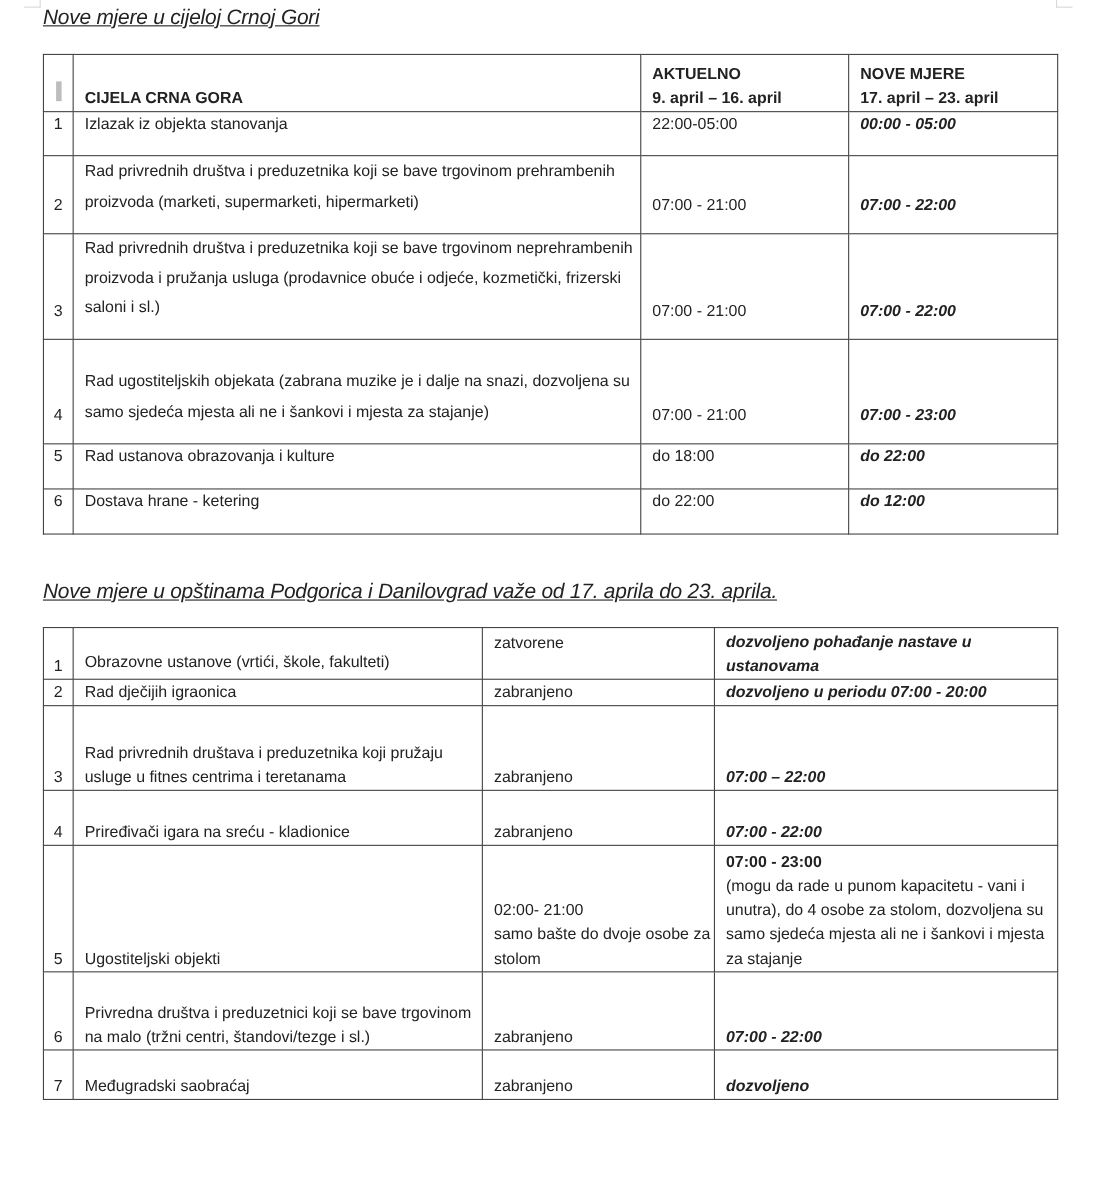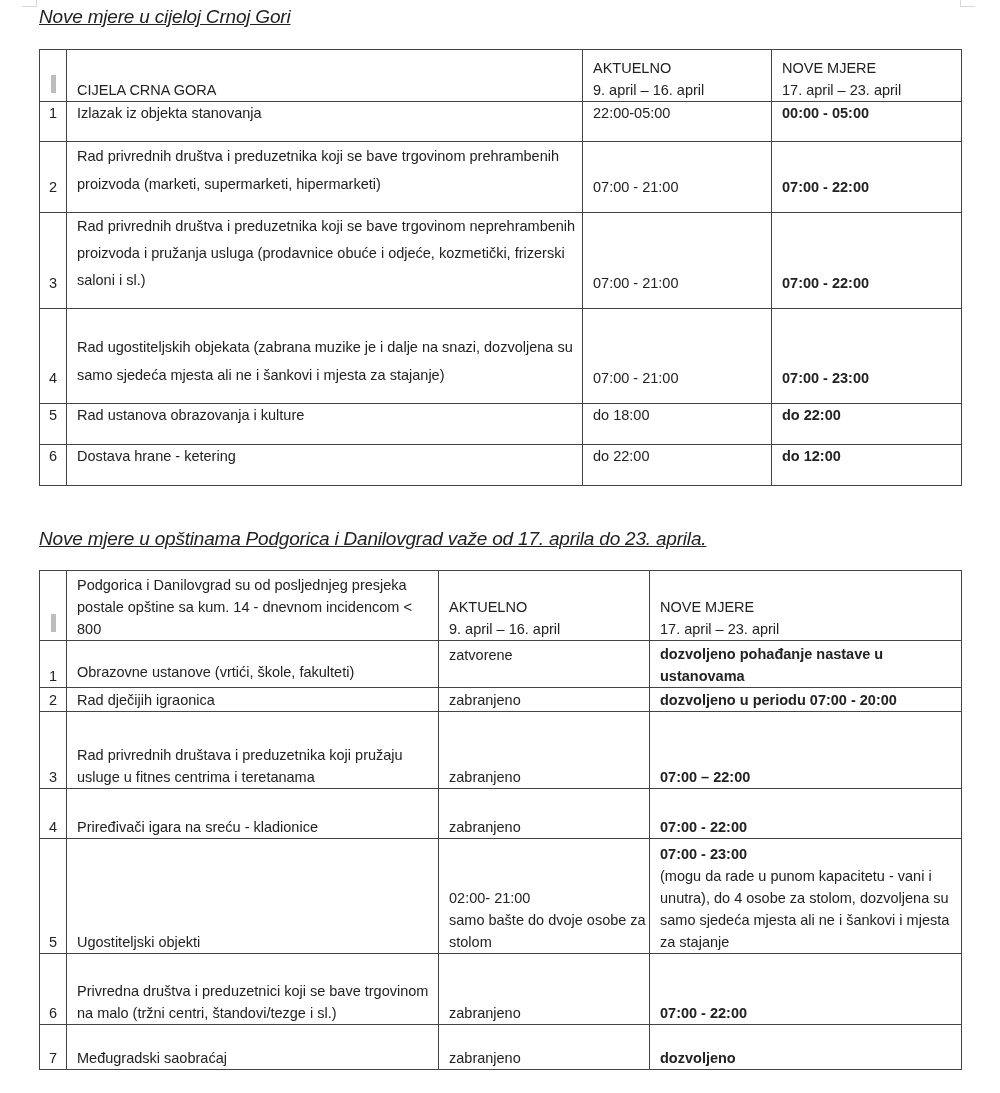--- a/index.html
+++ b/index.html
@@ -11,22 +11,22 @@
   .corner-mark { position: absolute; width: 14px; height: 6px; border-color: #d8d8d8; border-style: solid; }
   .corner-tl { left: 22px; top: 0; border-width: 0 1px 1px 0; }
   .corner-tr { left: 960px; top: 0; border-width: 0 0 1px 1px; }
   .heading {
     position: absolute; left: 39px; font-style: italic; font-weight: normal;
     text-decoration: underline; font-size: 19px; letter-spacing: -0.2px;
   }
   table { position: absolute; border-collapse: collapse; table-layout: fixed; }
   td { border: 1.5px solid #444; padding: 0 0 0 10px; vertical-align: bottom; line-height: 22px; }
   td.num { padding: 0; text-align: center; vertical-align: bottom; }
-  td.hdr { font-weight: normal; }
-  td.bold { font-weight: bold; }
+  td.hdr { font-weight: bold; }
+  td.bold { font-weight: bold; font-style: italic; }
   td.top { vertical-align: top; }
   .grip { display: inline-block; width: 5px; height: 18px; background: #bdbdbd; margin-bottom: 2px; }
   .pre { white-space: pre-line; }
   #t1 { left: 39px; top: 49px; width: 922px; }
   #t2 { left: 39px; top: 570px; width: 922px; }
 </style>
 </head>
 <body>
 
 <div class="corner-mark corner-tl"></div>
@@ -92,28 +92,20 @@
 <div class="heading" style="top:528px;">Nove mjere u opštinama Podgorica i Danilovgrad važe od 17. aprila do 23. aprila.</div>
 
 <table id="t2">
   <colgroup>
       <col style="width:27px">
       <col style="width:372px">
       <col style="width:211px">
       <col style="width:312px">
     </colgroup>
   <tbody>
-      <tr style="height:70px">
-    <td class="num"><span class="grip"></span></td>
-    <td class="hdr" style="line-height:22px">Podgorica i Danilovgrad su od posljednjeg presjeka postale opštine sa kum.  14 - dnevnom incidencom &lt; 800</td>
-    <td class="hdr pre">AKTUELNO
-9. april – 16. april</td>
-    <td class="hdr pre">NOVE MJERE
-17. april – 23. april</td>
-  </tr>
   <tr style="height:47px">
     <td class="num">1</td>
     <td style="padding-bottom:4px">Obrazovne ustanove (vrtići, škole, fakulteti)</td>
     <td style="padding-bottom:21px">zatvorene</td>
     <td class="bold">dozvoljeno pohađanje nastave u ustanovama</td>
   </tr>
   <tr style="height:24px">
     <td class="num">2</td>
     <td>Rad dječijih igraonica</td>
     <td>zabranjeno</td>

